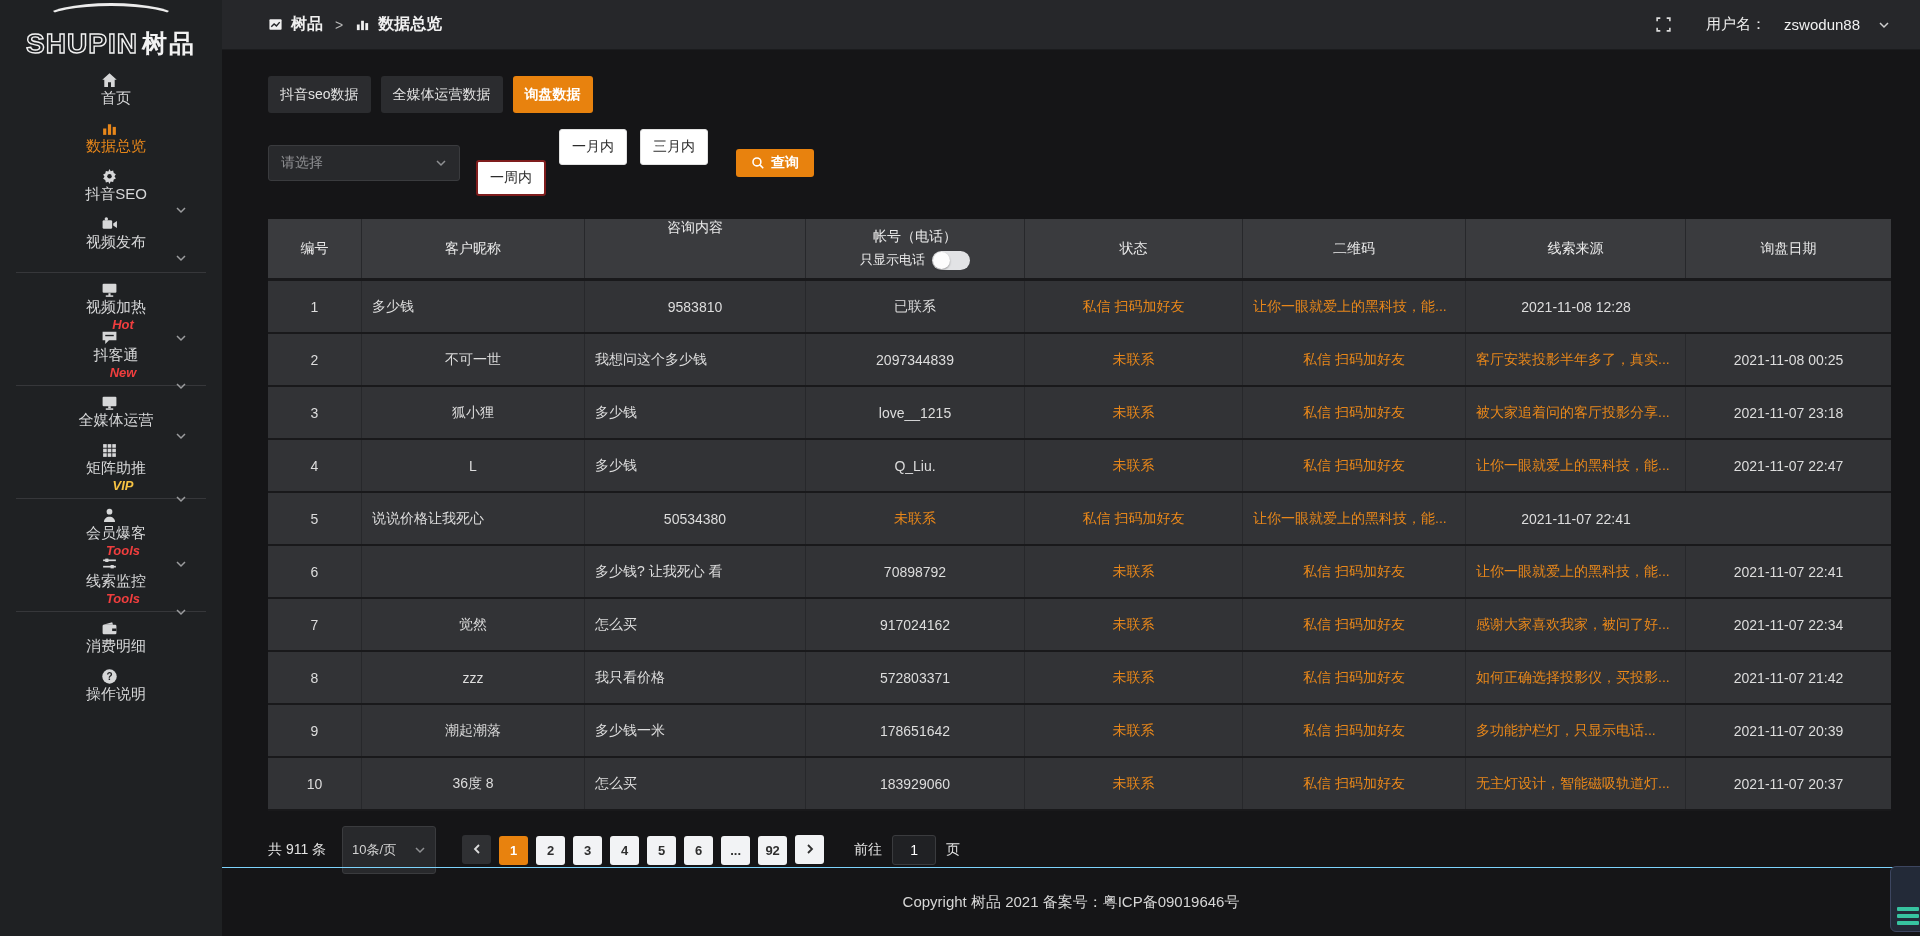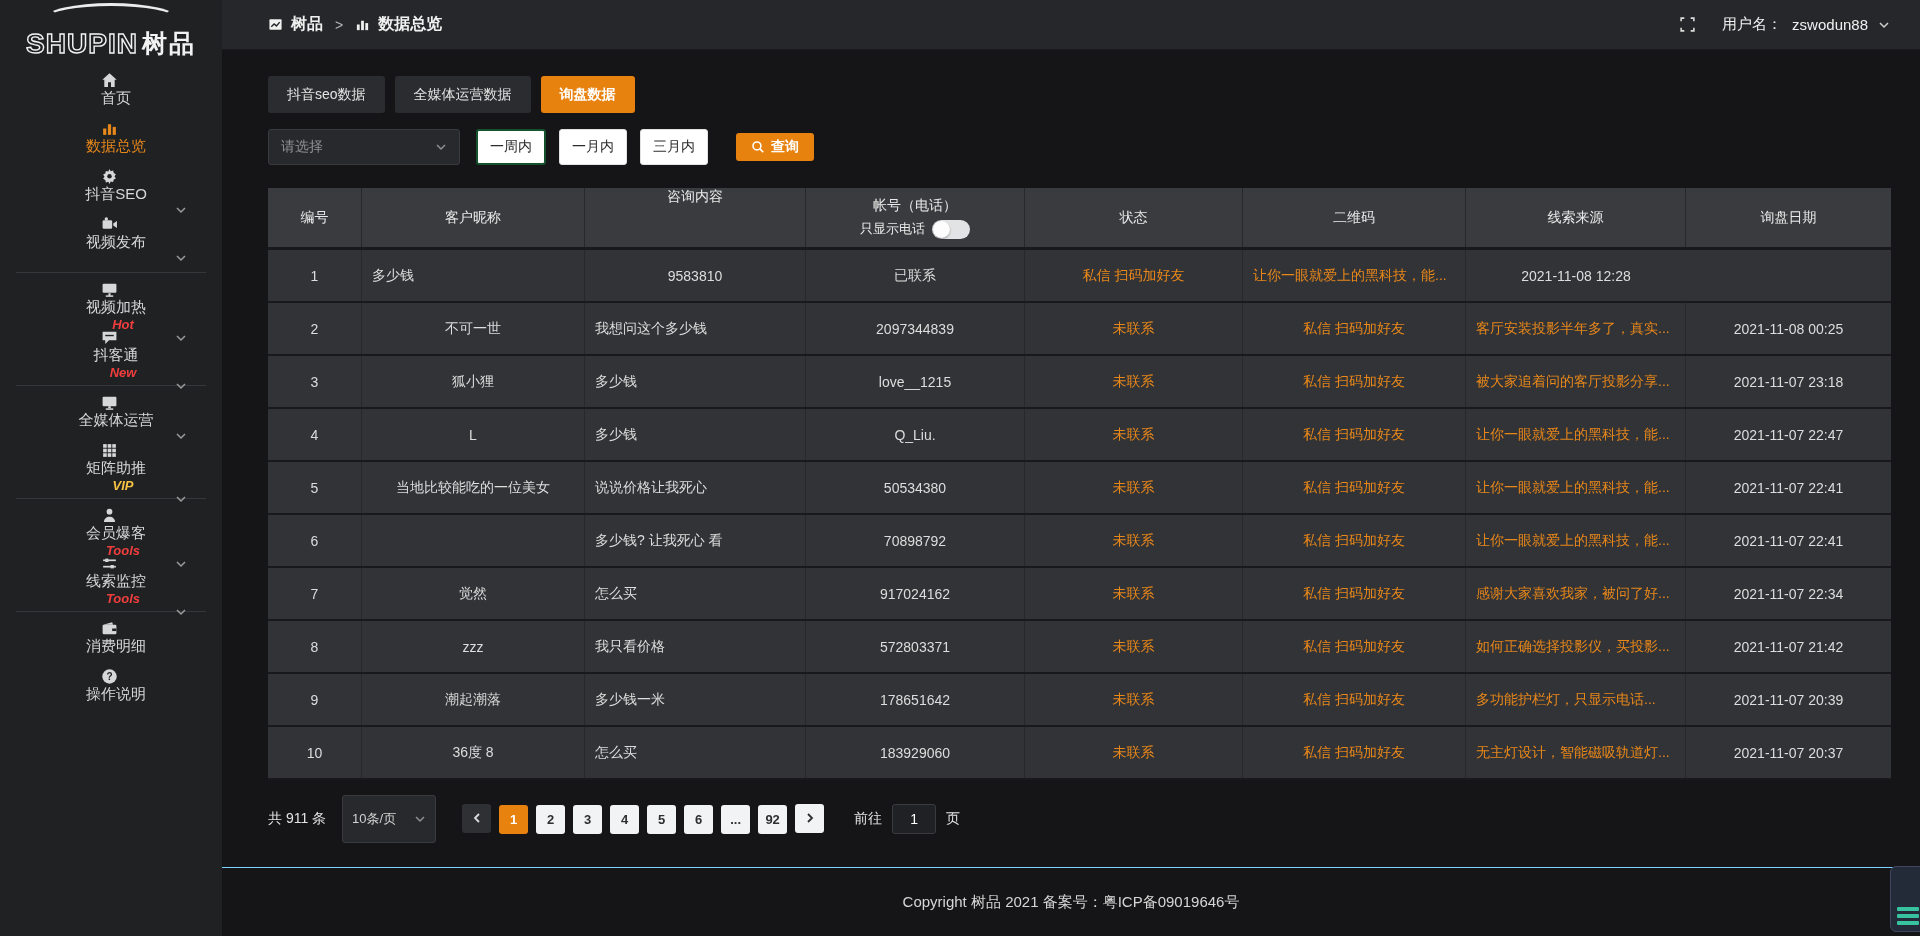--- a/index.html
+++ b/index.html
@@ -28,40 +28,40 @@
   .side-chev { margin-left:auto; color:#9b9c9e; }
   .side-divider { height:1px; background:#36373a; margin:8px 16px; }
 
   
   .main { flex:1; display:flex; flex-direction:column; position:relative; background:#151517; }
   header { height:50px; background:#26272a; border-bottom:1px solid #1b1c1e;
            display:flex; align-items:center; justify-content:space-between; padding:0 30px 0 46px; }
   .crumb { display:flex; align-items:center; gap:8px; color:#f0f0f0; font-size:16px; font-weight:bold; }
   .crumb .icn { color:#f0f0f0; }
   .crumb-sep { color:#b9b9b9; font-size:14px; font-weight:normal; margin:0 4px; }
-  .user-area { display:flex; align-items:center; gap:10px; color:#f0f0f0; font-size:15px; }
+  .user-area { display:flex; align-items:center; gap:18px; color:#f0f0f0; font-size:15px; }
   .fullscreen { color:#dcdcdc; margin-right:16px; cursor:pointer; }
   .user-chev { color:#cfcfcf; cursor:pointer; }
 
   .content { padding:26px 29px 0 46px; }
 
   .tabs { display:flex; gap:10px; }
   button { border:0; cursor:pointer; font-family:inherit; background:none; }
-  .tab { height:37px; padding:0 19px; border-radius:3px; background:#2b2c2f; color:#e3e3e3; font-size:14px; }
+  .tab { height:37px; padding:0 12px; border-radius:3px; background:#2b2c2f; color:#e3e3e3; font-size:14px; }
   .tab.active { background:#e8820e; color:#fff; font-weight:bold; }
 
   .filter-row { display:flex; align-items:center; margin-top:16px; }
   .select { width:192px; height:36px; background:#28292c; border:1px solid #3a3b3e; border-radius:3px;
             display:flex; align-items:center; justify-content:space-between; padding:0 12px;
             color:#8f9093; font-size:14px; cursor:pointer; }
   .select .icn { color:#8f9093; }
   .periods { display:flex; gap:13px; margin-left:16px; }
   .period { height:36px; padding:0 12px; background:#ffffff; color:#2c2c2c; border-radius:3px;
             font-size:14px; border:1px solid #e2e2e2; }
-  .period.selected { border:2px solid #14532d; }
+  .period.selected { border:2px solid #7f1d1d;margin-top:31px; }
   .search-btn { height:28px; padding:0 15px; margin-left:28px; background:#e8820e; color:#fff;
             border-radius:3px; display:flex; align-items:center; gap:6px; font-size:14px; font-weight:bold; }
   .search-btn .icn { color:#fff; }
 
   
   .table { margin-top:23px; width:1623px; }
   .trow { display:grid; grid-template-columns:94px 223px 221px 219px 218px 223px 220px 205px; }
   .th, .td { display:flex; align-items:center; justify-content:center; text-align:center;
              border-right:1px solid #27282b; padding:0 10px; }
   .th:last-child, .td:last-child { border-right:0; }
@@ -421,21 +421,20 @@
               <div class="td">L</div>
               <div class="td ta-left">多少钱</div>
               <div class="td">Q_Liu.</div>
               <div class="td orange">未联系</div>
               <div class="td orange">私信 扫码加好友</div>
               <div class="td orange ta-left">让你一眼就爱上的黑科技，能...</div>
               <div class="td">2021-11-07 22:47</div>
             </div>
             <div class="trow">
               <div class="td">5</div>
-              <div class="td">当地比较能吃的一位美女</div>
               <div class="td ta-left">说说价格让我死心</div>
               <div class="td">50534380</div>
               <div class="td orange">未联系</div>
               <div class="td orange">私信 扫码加好友</div>
               <div class="td orange ta-left">让你一眼就爱上的黑科技，能...</div>
               <div class="td">2021-11-07 22:41</div>
             </div>
             <div class="trow">
               <div class="td">6</div>
               <div class="td"></div>

